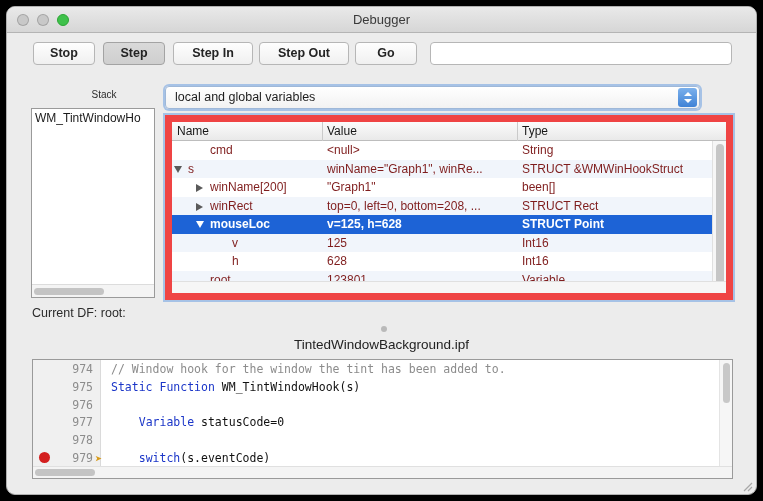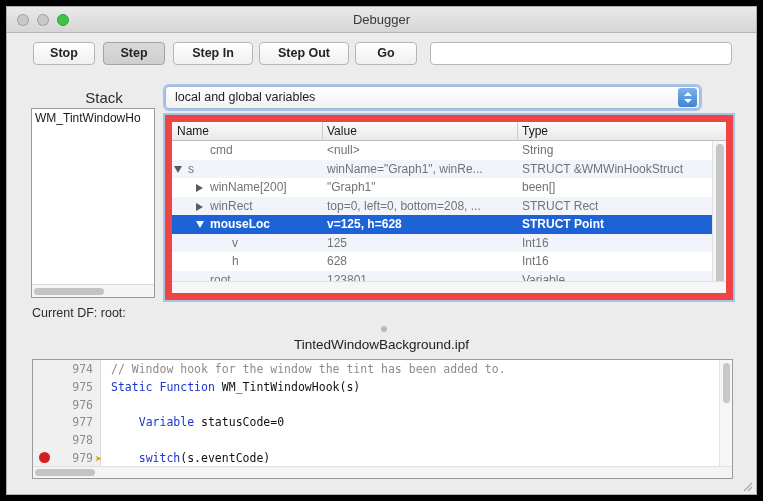--- a/index.html
+++ b/index.html
@@ -9,21 +9,21 @@
     background: #000;
     font-family: "Liberation Sans", sans-serif;
     overflow: hidden;
   }
   #window {
     position: absolute;
     left: 6px; top: 6px;
     width: 751px; height: 489px;
     background: #ececec;
     border: 1px solid #b0b0b0;
-    border-radius: 0;
+    border-radius: 9px;
     overflow: hidden;
   }
   
   #titlebar {
     position: relative;
     height: 26px;
     background: linear-gradient(to bottom, #e9e9e9, #d6d6d6);
     border-bottom: 1px solid #b4b4b4;
     border-radius: 5px 5px 0 0;
   }
@@ -81,21 +81,21 @@
     background: #fff;
     border: 1px solid #b6b6b6;
     border-radius: 4px;
   }
 
   
   #stack-label {
     position: absolute;
     left: 54px; top: 82px;
     width: 86px;
-    font-size: 15px;
+    font-size: 10px;
     color: #2b2b2b;
     text-align: center;
   }
   #stack-list {
     position: absolute;
     left: 24px; top: 101px;
     width: 124px; height: 190px;
     background: #fff;
     border: 1px solid #9a9a9a;
     overflow: hidden;
@@ -189,21 +189,21 @@
     top: 0; width: 1px; height: 19px;
     background: #cacaca;
   }
   .col-name  { left: 5px; }
   .col-value { left: 155px; }
   .col-type  { left: 350px; }
   .row {
     position: relative;
     height: 18.5px;
     font-size: 12px;
-    color: #737373;
+    color: #7f1d1d;
     white-space: nowrap;
   }
   .row.alt { background: #f1f5fb; }
   .row.sel { background: #1d63d6; color: #fff; }
   .row .c-name  { position: absolute; left: 5px;   top: 2px; }
   .row .c-value { position: absolute; left: 155px; top: 2px; }
   .row .c-type  { position: absolute; left: 350px; top: 2px; }
   .row .c-type.b { font-weight: bold; }
   .tri {
     position: absolute;

